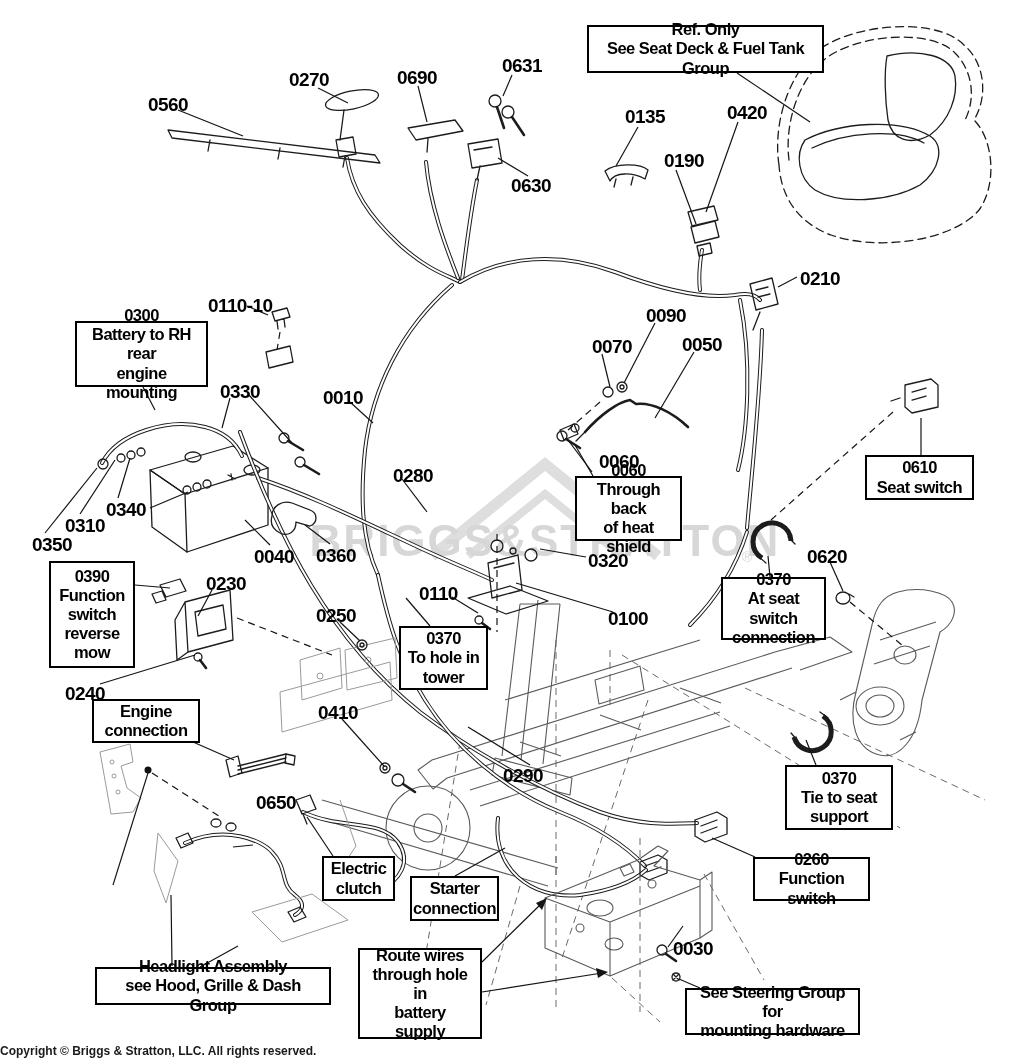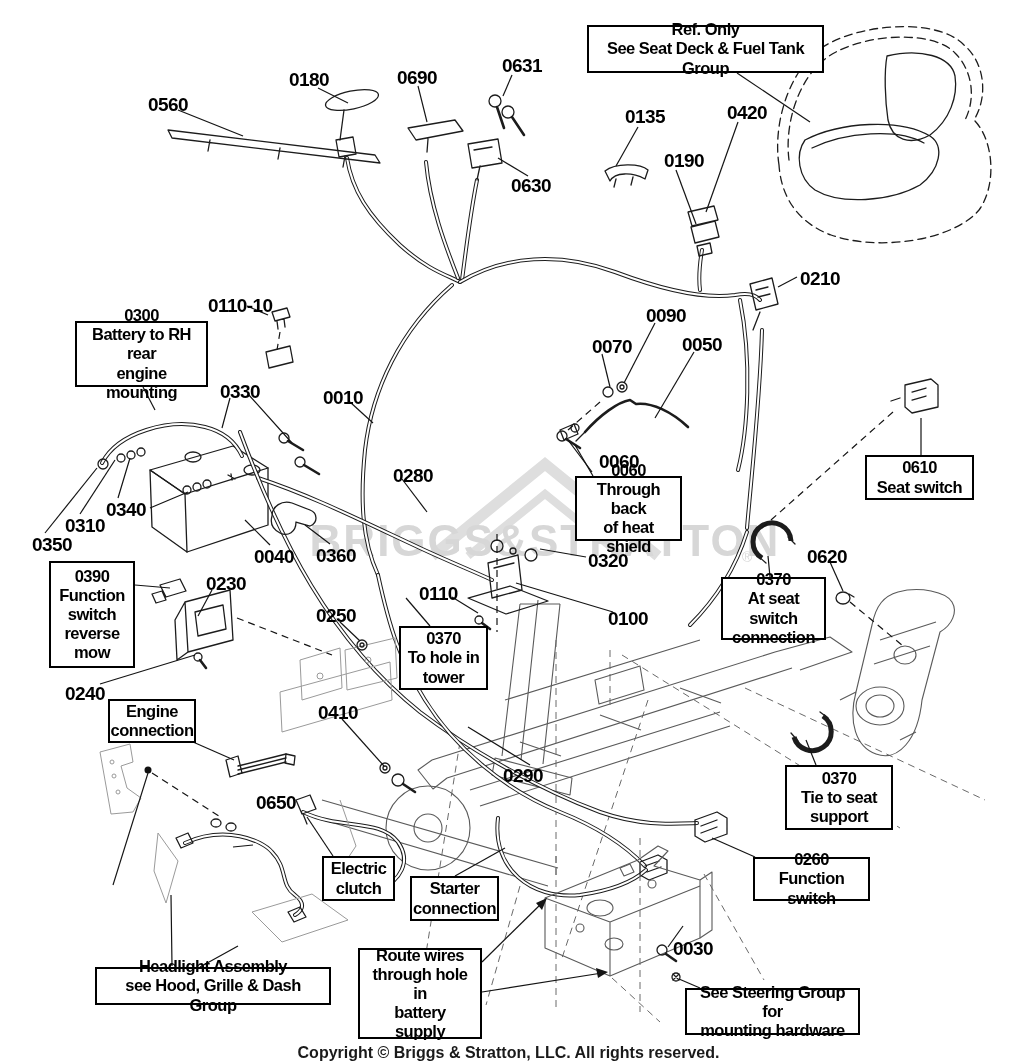--- a/index.html
+++ b/index.html
@@ -7,22 +7,22 @@
         font-family:"Liberation Sans",sans-serif;color:#000;}
   .art{position:absolute;left:0;top:0;}
   
   .pl{position:absolute;font-weight:bold;font-size:19px;line-height:1;
       letter-spacing:-0.6px;white-space:nowrap;}
   
   .bx{position:absolute;border:2px solid #000;background:#fff;box-sizing:border-box;
       display:flex;align-items:center;justify-content:center;text-align:center;
       font-weight:bold;font-size:16.5px;line-height:1.16;letter-spacing:-0.5px;
       white-space:pre-line;padding:17px 4px;}
-  .footer{position:absolute;left:0;right:0;top:1044px;text-align:center;
-      font-weight:bold;font-size:16px;letter-spacing:0;color:#1a1a1a;}
+  .footer{position:absolute;left:0;right:0;top:1044px;text-align:left;
+      font-weight:bold;font-size:12px;letter-spacing:0;color:#1a1a1a;}
   
   .ln{stroke:#141414;stroke-width:1.2;fill:none;}
   .lnd{stroke:#141414;stroke-width:1.2;fill:none;stroke-dasharray:7 5;}
   .pt{stroke:#1c1c1c;stroke-width:1.3;fill:none;stroke-linecap:round;stroke-linejoin:round;}
   .pt2{stroke:#1c1c1c;stroke-width:2.6;fill:none;stroke-linecap:round;stroke-linejoin:round;}
   .fr{stroke:#5a5a5a;stroke-width:1.1;fill:none;stroke-linejoin:round;}
   .frd{stroke:#6a6a6a;stroke-width:1;fill:none;stroke-dasharray:7 5;}
   .lt{stroke:#9a9a9a;stroke-width:1;fill:none;stroke-linejoin:round;}
   .wo{stroke:#1c1c1c;stroke-width:4;fill:none;stroke-linecap:round;}
   .wi{stroke:#ffffff;stroke-width:2;fill:none;stroke-linecap:round;}
@@ -351,21 +351,21 @@
     <polygon class="ah" points="608,972 596,968 598,978"></polygon>
 
     <path class="lnd" d="M893,412 L762,528"></path>
     <path class="lnd" d="M850,602 L903,646"></path>
     <path class="lnd" d="M237,618 L332,655"></path>
     <path class="lnd" d="M152,773 L222,818"></path>
   </g>
 </svg>
 
 <div class="pl" style="left:148px;top:95px">0560</div>
-<div class="pl" style="left:289px;top:70px">0180</div>
+<div class="pl" style="left:289px;top:70px">0270</div>
 <div class="pl" style="left:397px;top:68px">0690</div>
 <div class="pl" style="left:502px;top:56px">0631</div>
 <div class="pl" style="left:511px;top:176px">0630</div>
 <div class="pl" style="left:625px;top:107px">0135</div>
 <div class="pl" style="left:664px;top:151px">0190</div>
 <div class="pl" style="left:727px;top:103px">0420</div>
 <div class="pl" style="left:800px;top:269px">0210</div>
 <div class="pl" style="left:208px;top:296px">0110-10</div>
 <div class="pl" style="left:220px;top:382px">0330</div>
 <div class="pl" style="left:323px;top:388px">0010</div>
@@ -405,21 +405,21 @@
 Function
 switch
 reverse
 mow</div>
 <div class="bx" style="left:721px;top:577px;width:105px;height:63px">0370
 At seat switch
 connection</div>
 <div class="bx" style="left:399px;top:626px;width:89px;height:64px">0370
 To hole in
 tower</div>
-<div class="bx" style="left:108px;top:699px;width:88px;height:44px">Engine
+<div class="bx" style="left:92px;top:699px;width:108px;height:44px">Engine
 connection</div>
 <div class="bx" style="left:785px;top:765px;width:108px;height:65px">0370
 Tie to seat
 support</div>
 <div class="bx" style="left:322px;top:856px;width:73px;height:45px">Electric
 clutch</div>
 <div class="bx" style="left:410px;top:876px;width:89px;height:45px">Starter
 connection</div>
 <div class="bx" style="left:753px;top:857px;width:117px;height:44px">0260
 Function switch</div>

